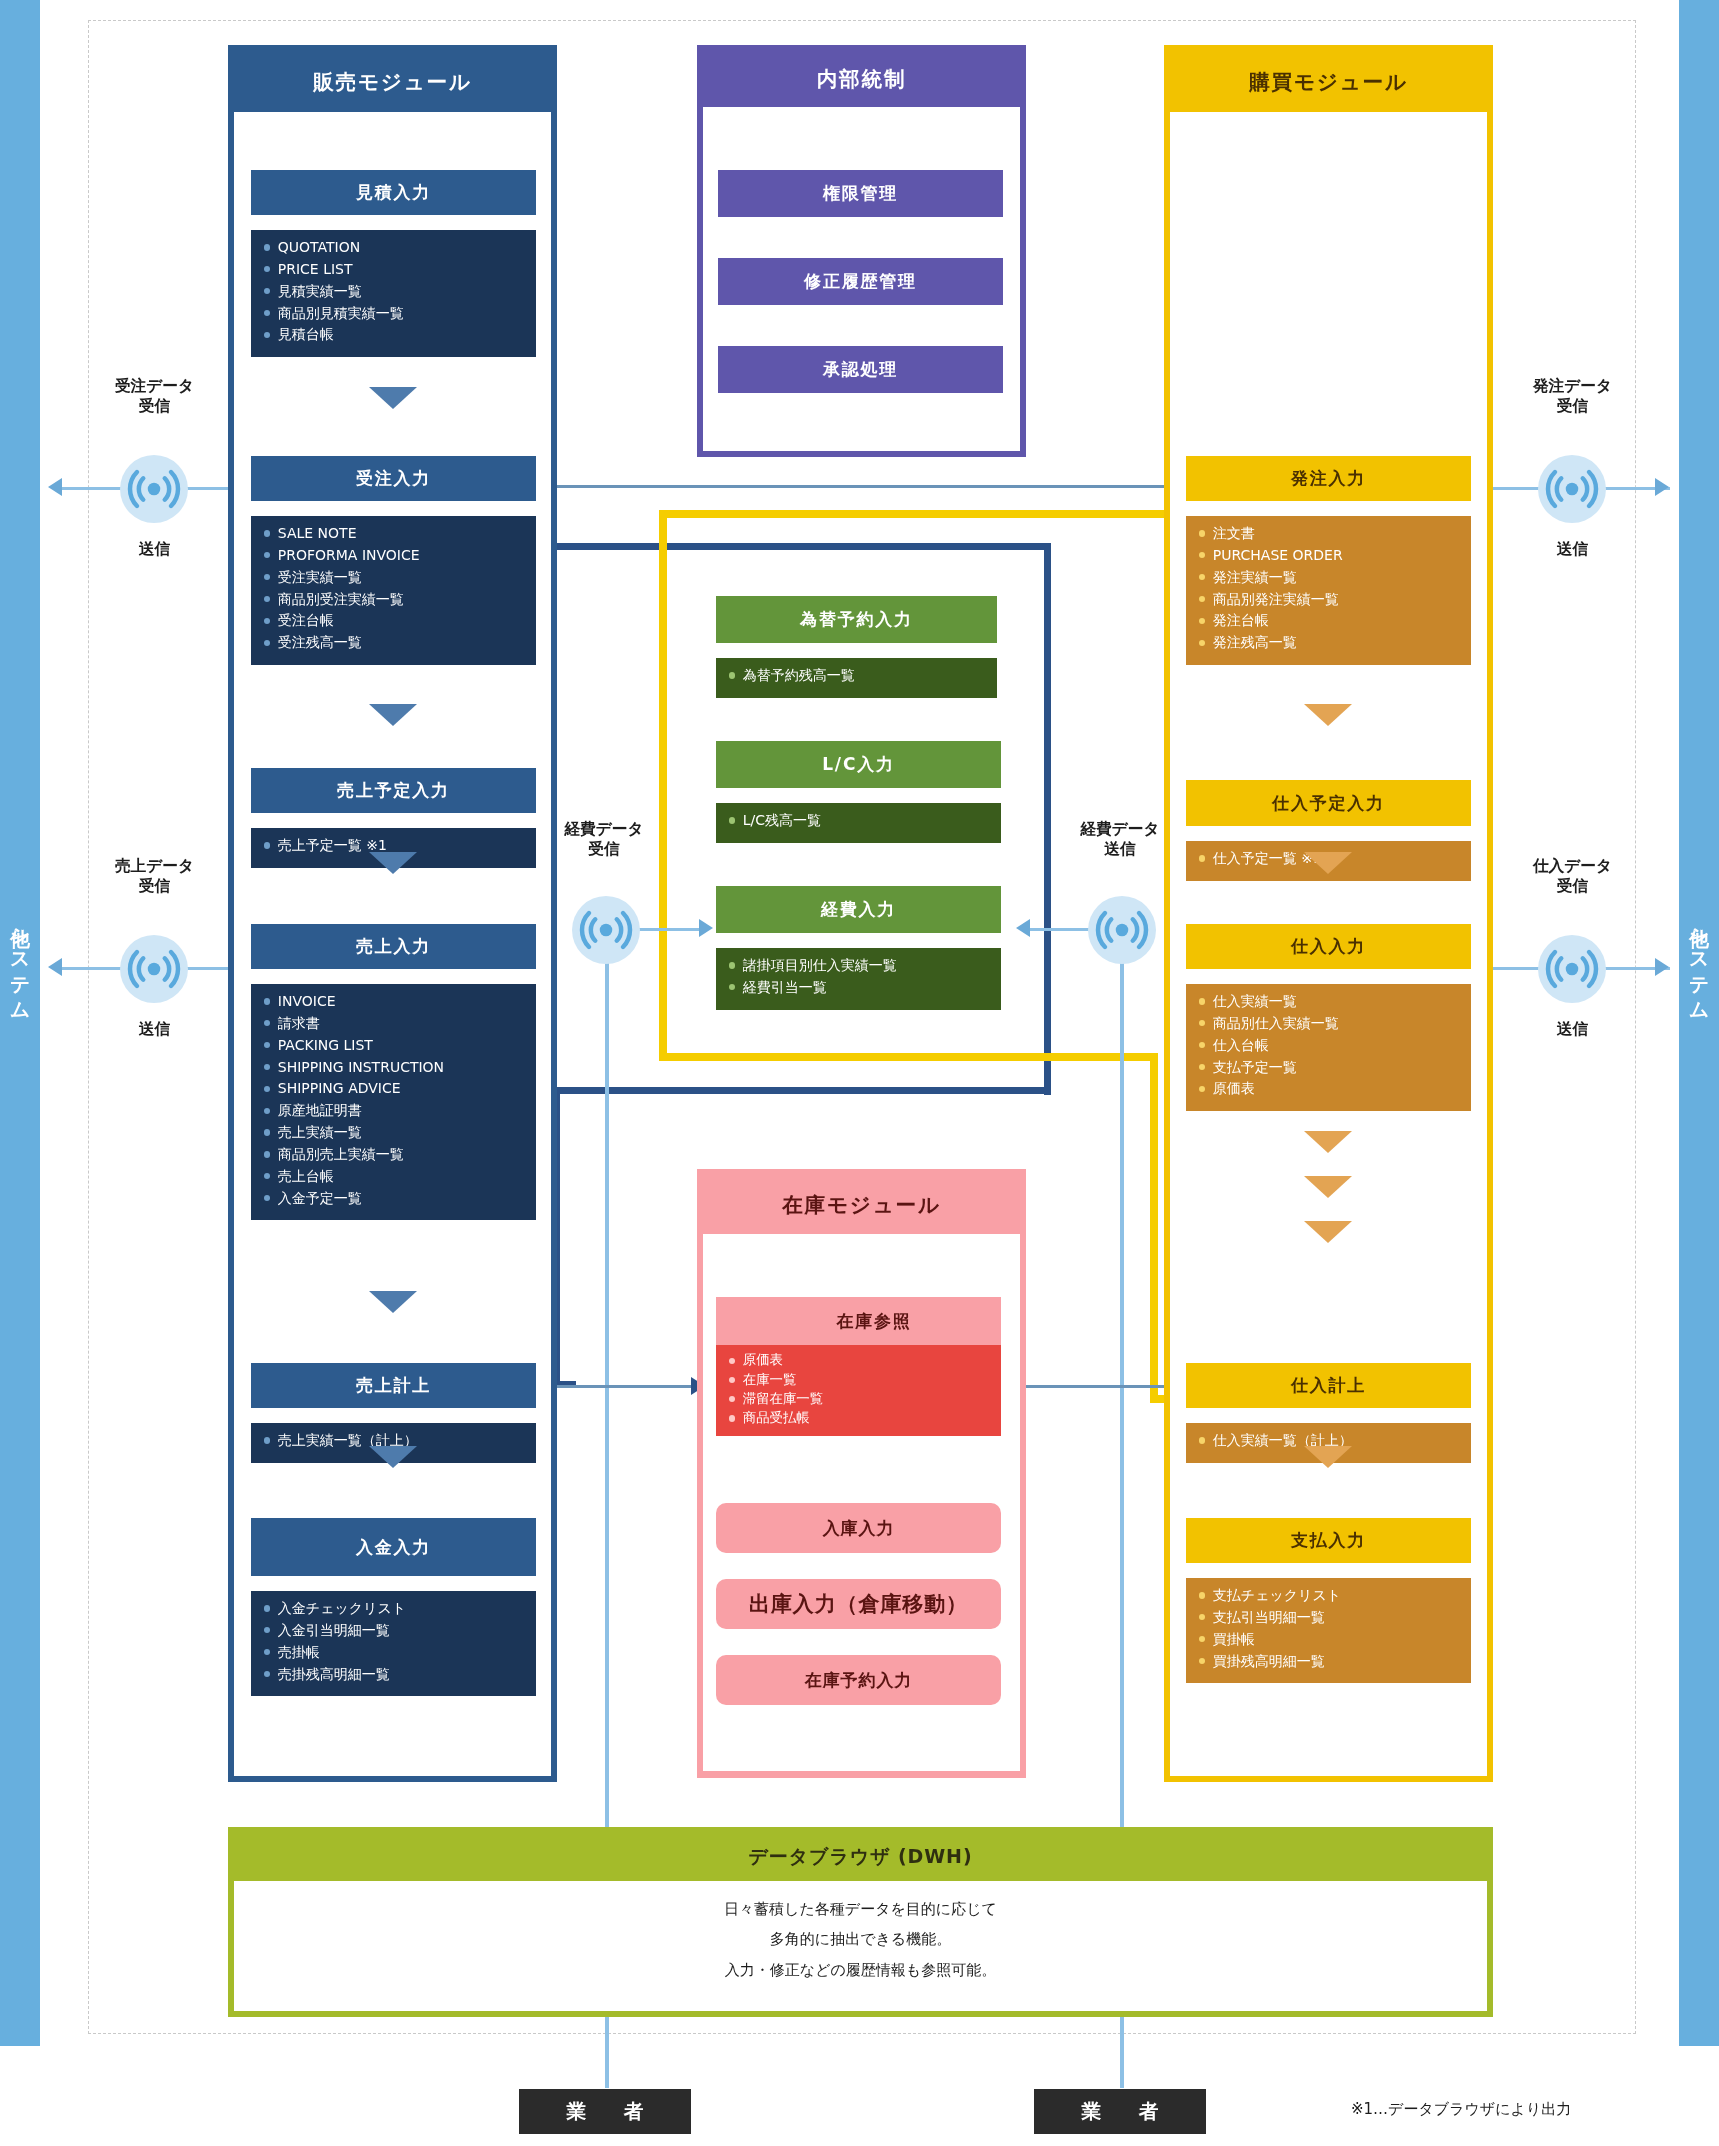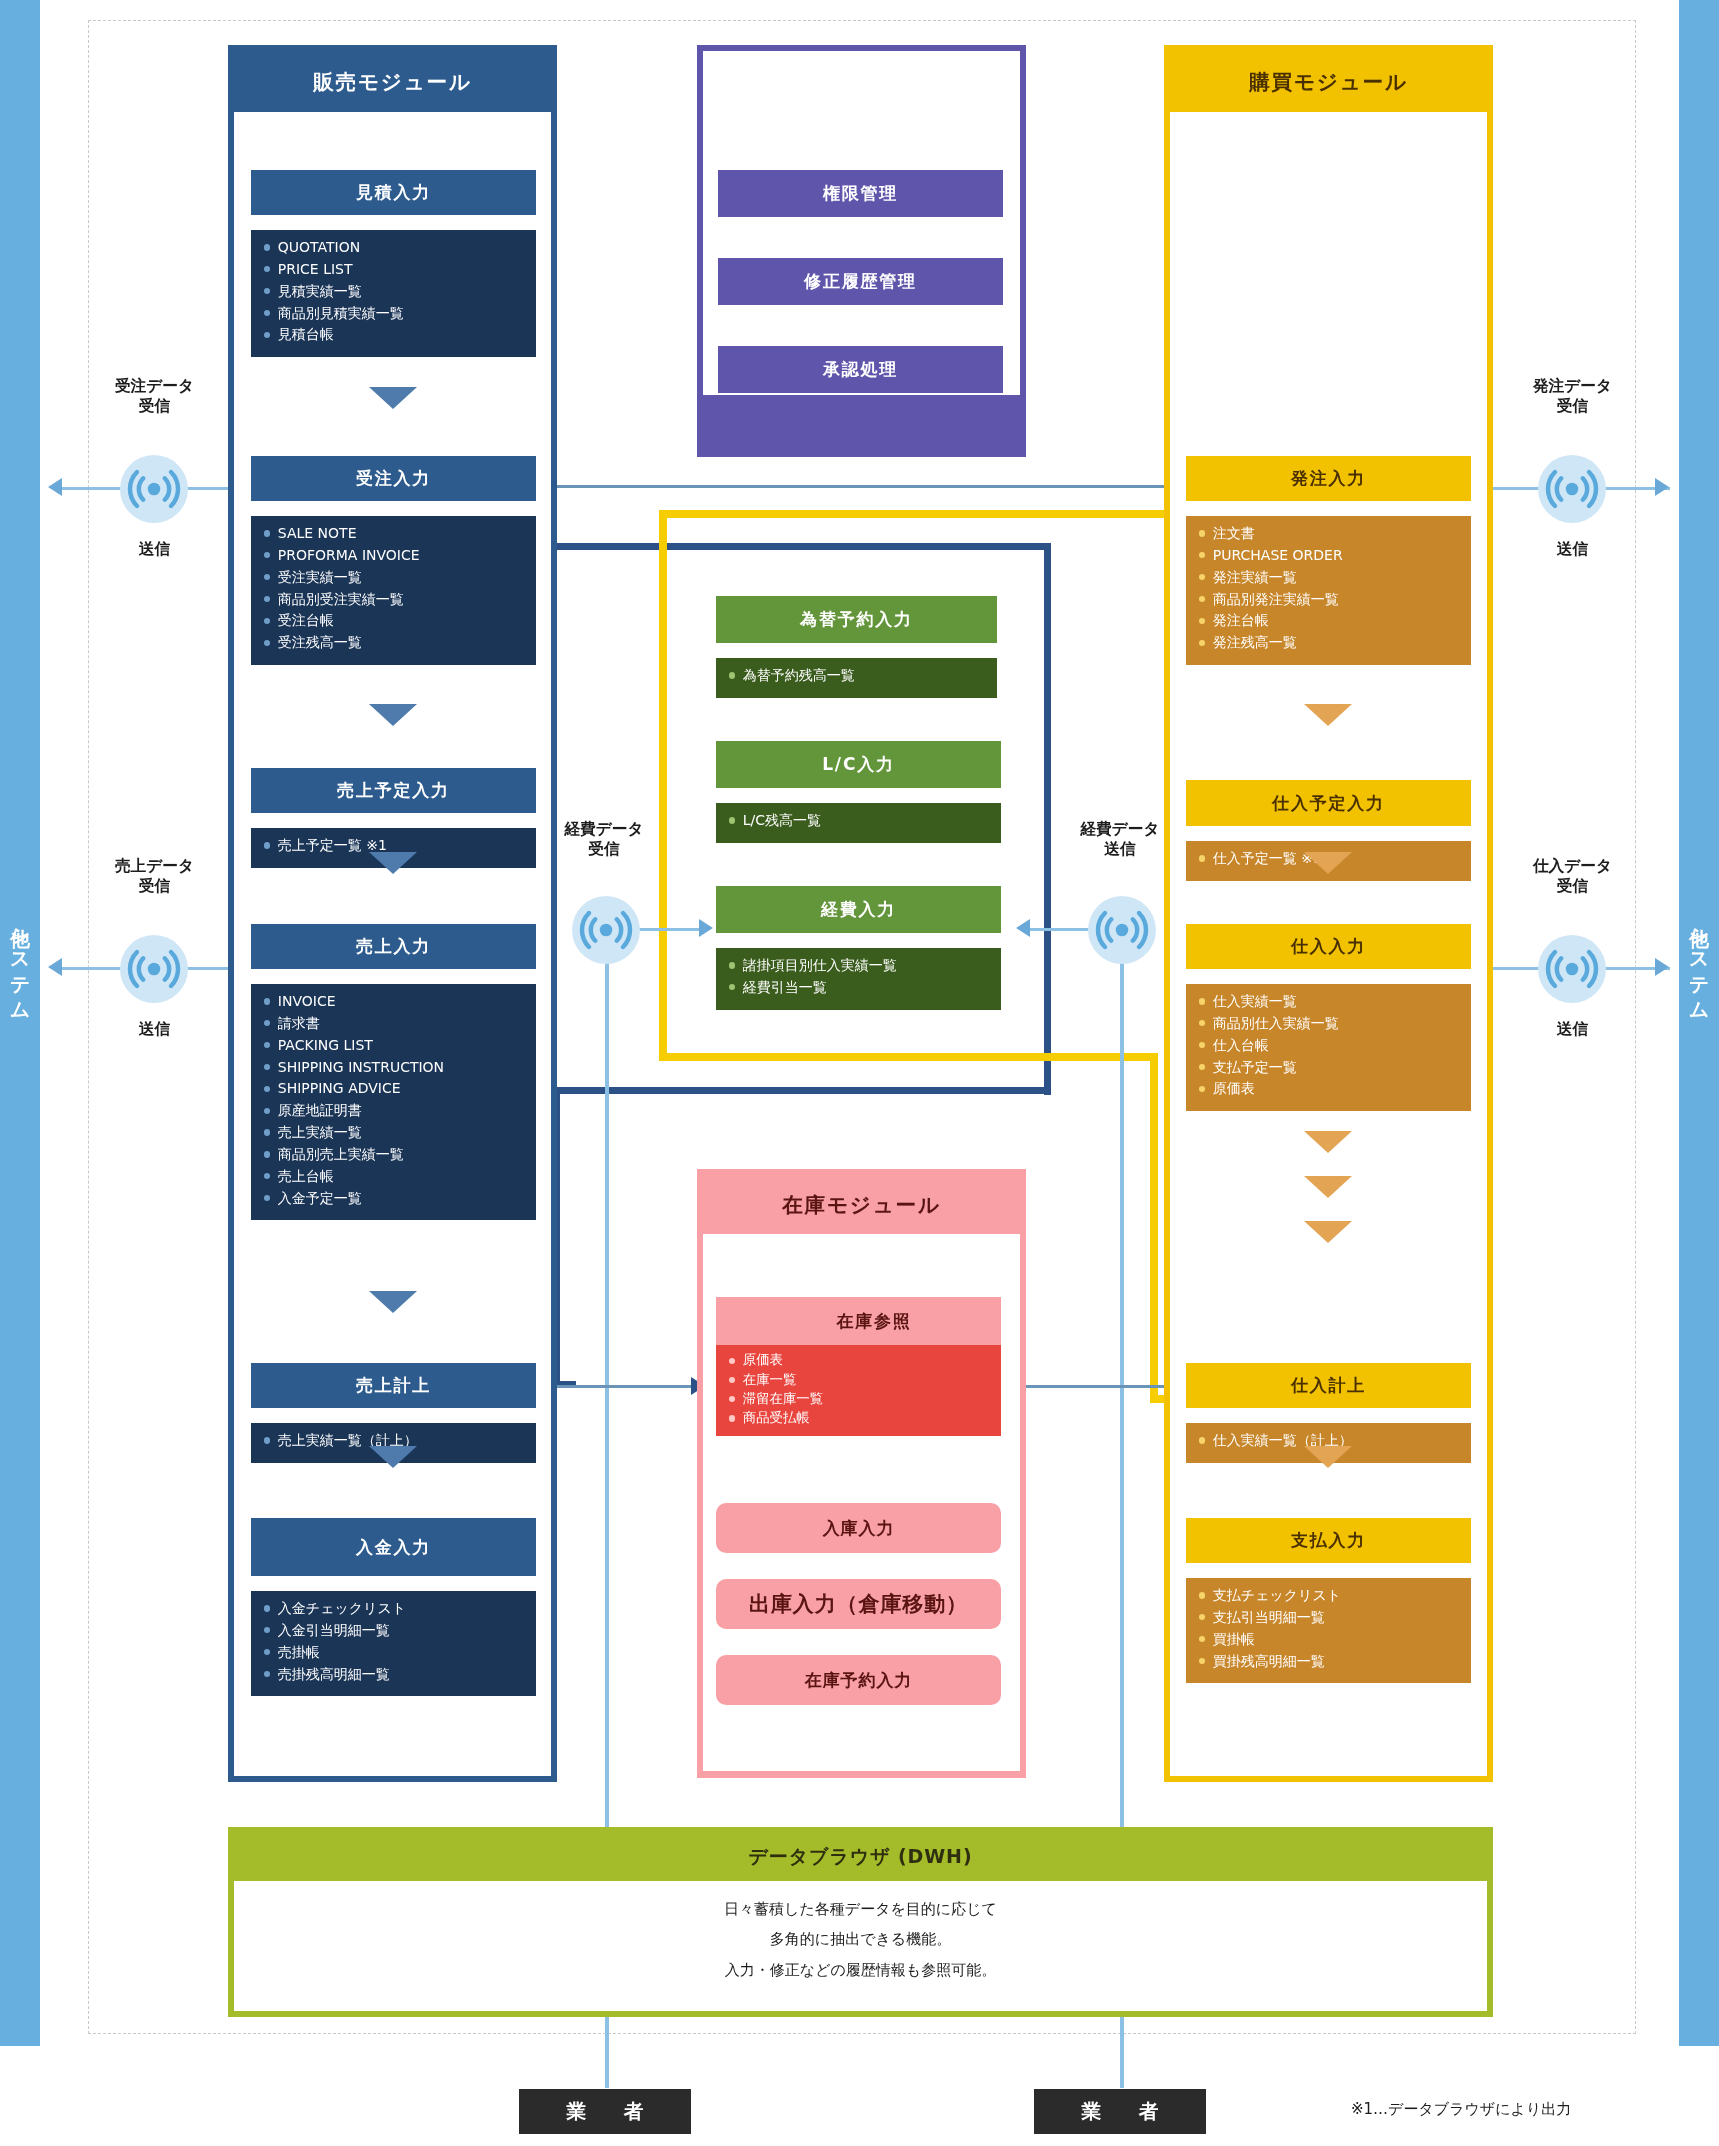--- a/index.html
+++ b/index.html
@@ -245,20 +245,21 @@
         <ul>
       <li>入金チェックリスト</li>
       <li>入金引当明細一覧</li>
       <li>売掛帳</li>
       <li>売掛残高明細一覧</li>
     </ul>
       </div>
   </div>
 
   <div class="module" style="left:697px;top:45px;width:329px;height:412px;border:6.3px solid #5f56ab;background:#5f56ab;">
+    <div class="mtitle" style="height:56px;font-size:20.6px;color:#fff;">内部統制</div>
     <div class="mbody" style="height:344px;"></div>
   </div>
   <div class="pbtn" style="left:718px;top:170px;width:285px;height:47px;font-size:17px;">権限管理</div>
   <div class="pbtn" style="left:718px;top:258px;width:285px;height:47px;font-size:17px;">修正履歴管理</div>
   <div class="pbtn" style="left:718px;top:346px;width:285px;height:47px;font-size:17px;">承認処理</div>
 
   <div class="module" style="left:1164px;top:45px;width:329px;height:1737px;border:6.3px solid #f2c200;background:#f2c200;">
     <div class="mtitle" style="height:61px;font-size:20.6px;color:#4a3000;">購買モジュール</div>
     <div class="mbody" style="height:1664px;"></div>
   </div>

